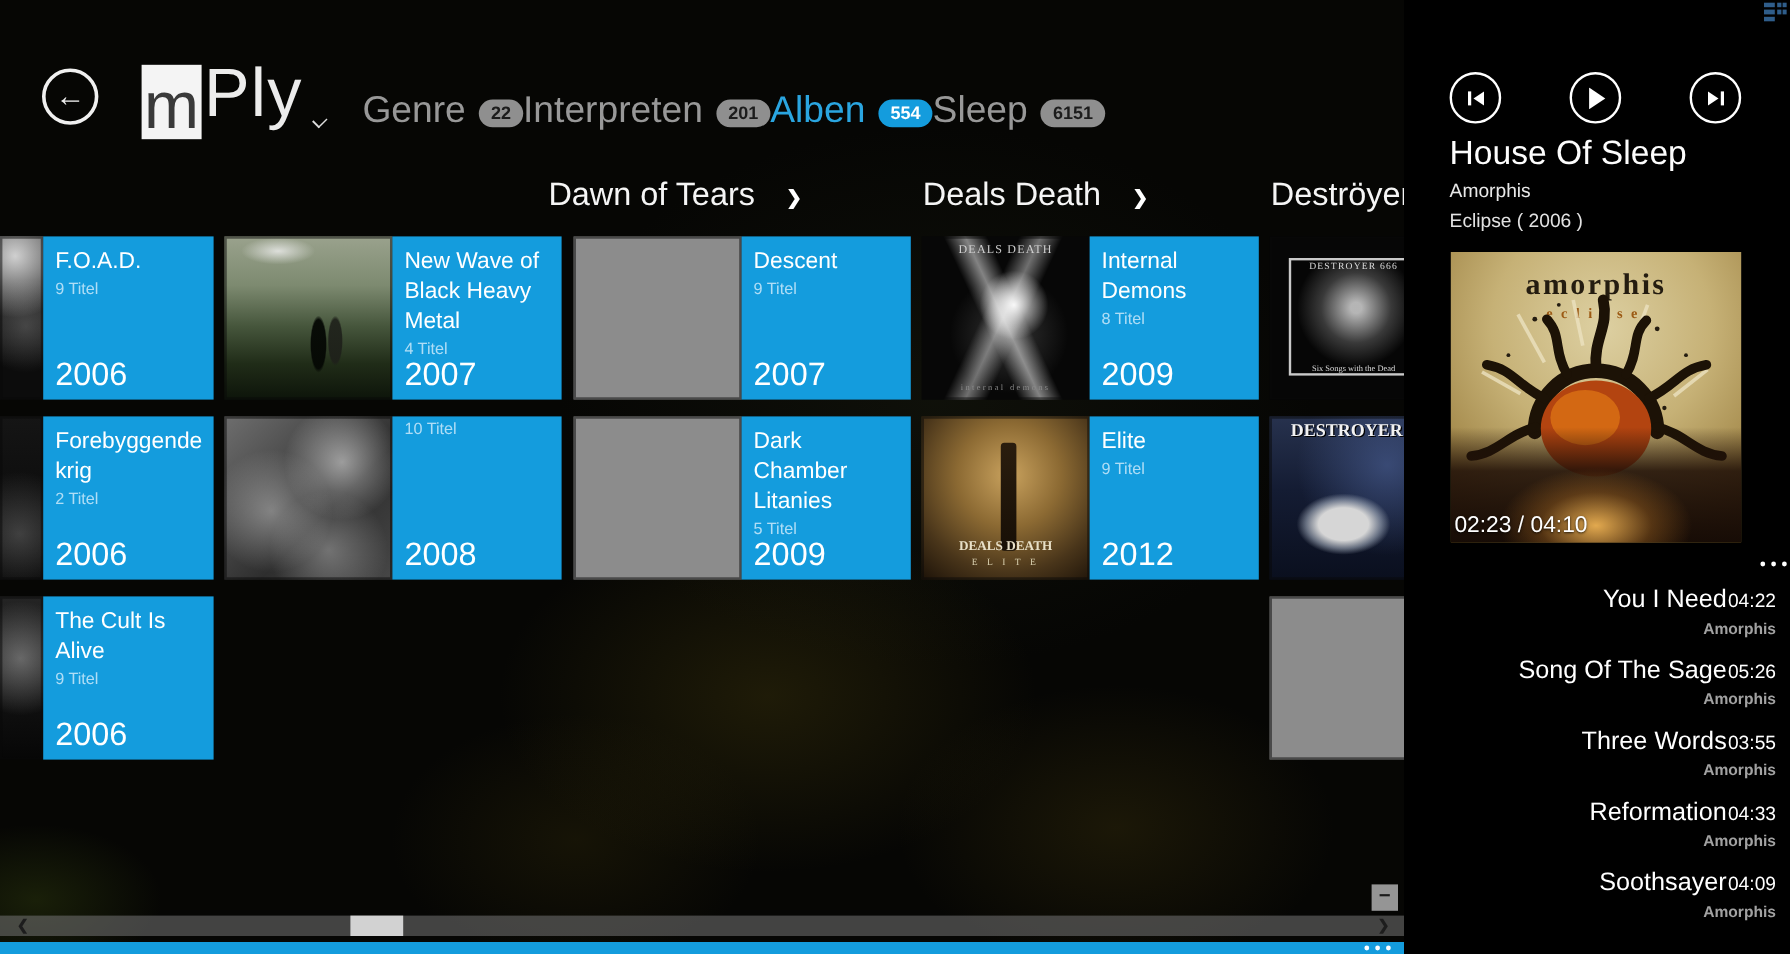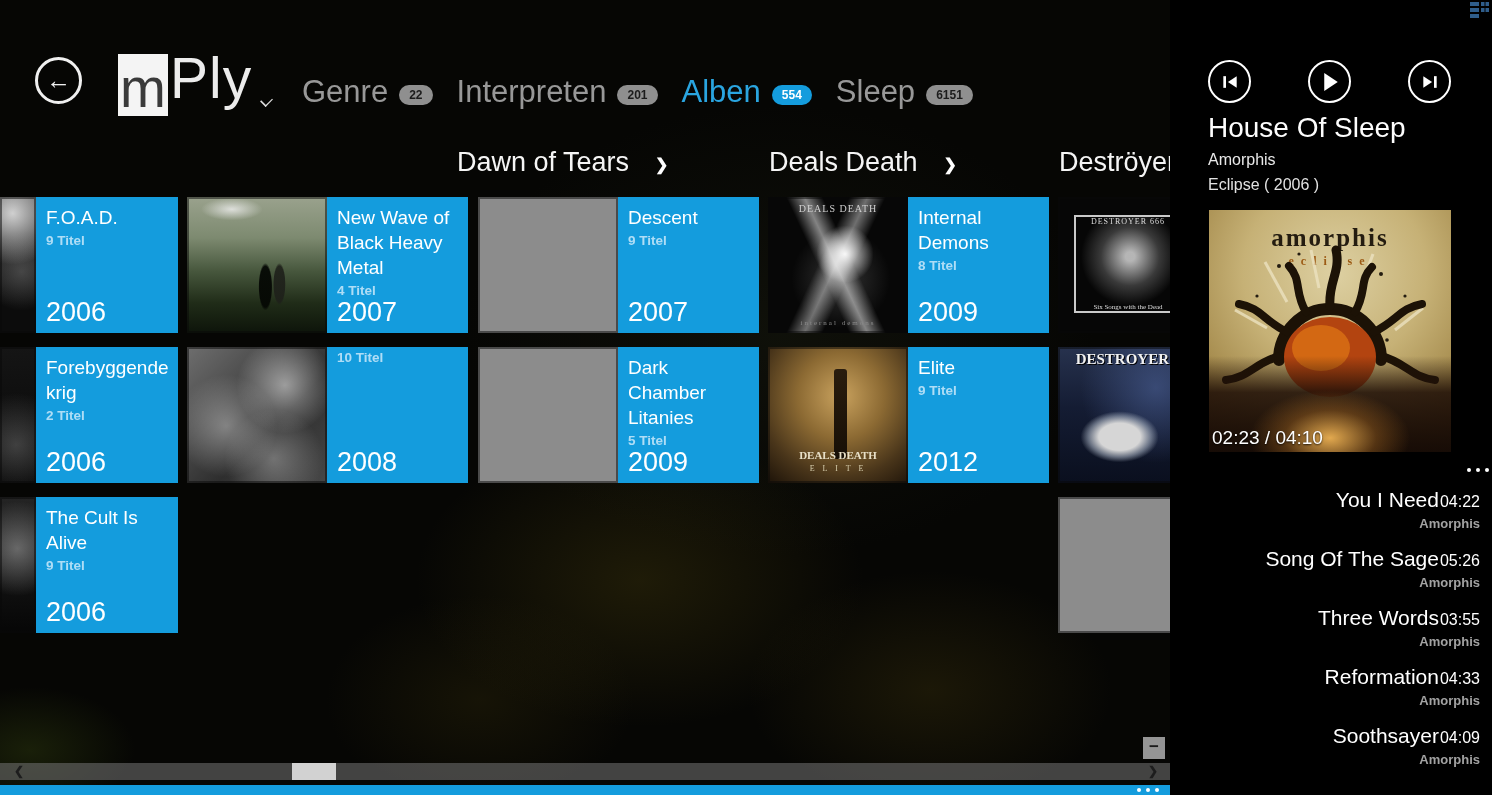--- a/index.html
+++ b/index.html
@@ -22,43 +22,43 @@
 
   .logo-m { position:absolute; left:118px; top:54px; width:50px; height:62px; background:#f4f4f4;
     color:#3a3a3a; font-size:55px; font-weight:300; display:flex; align-items:flex-end;
     justify-content:center; line-height:56px; }
   .logo-rest { position:absolute; left:170px; top:47px; font-size:57px; font-weight:300;
     color:#ececec; line-height:62px; letter-spacing:1px; }
   .logo-chev { position:absolute; left:260px; top:94px; width:13px; height:13px; cursor:pointer; }
   .logo-chev::before { content:""; position:absolute; left:0; top:0; width:11px; height:11px;
     border-left:2.5px solid #ddd; border-bottom:2.5px solid #ddd; transform:rotate(-45deg) scale(.8,.6); }
 
-  .tabs { position:absolute; left:302px; top:74px; display:flex; gap:24px; }
+  .tabs { position:absolute; left:302px; top:74px; display:flex; }
   .tab { display:flex; align-items:center; gap:11px; cursor:pointer; }
   .tab-label { font-size:31px; font-weight:300; color:#989898; }
   .tab.active .tab-label { color:#2aa5e0; }
-  .badge { background:#8f8f8f; color:#1c1c1c; font-size:12px; font-weight:700;
+  .badge { background:#8f8f8f; color:#1c1c1c; font-size:15px; font-weight:700;
     border-radius:13px; padding:4px 10px; line-height:1; margin-top:5px; }
   .tab.active .badge { background:#149cdd; color:#fff; }
 
   .ghead { position:absolute; top:147px; display:flex; align-items:center; gap:26px;
     color:#f5f5f5; font-size:27px; font-weight:300; white-space:nowrap; cursor:pointer; }
   .ghead .chev { font-size:16px; font-weight:700; margin-top:4px; color:#fff; }
 
   
   .tile { position:absolute; width:281px; height:136px; cursor:pointer; }
   .tile-art { position:absolute; left:0; top:0; width:140px; height:136px;
     box-shadow:inset 0 0 0 2px rgba(8,8,8,.5); overflow:hidden; }
   .tile-panel { position:absolute; left:140px; top:0; width:141px; height:136px; background:#149cdd; }
   .tile.cut { width:201px; }
   .tile.cut .tile-art { width:36px; }
   .tile.cut .tile-panel { left:36px; width:142px; }
   .tile.art-only { width:140px; }
   .tp-title { font-size:19px; line-height:25px; padding:8px 10px 0 10px; color:#fff; }
-  .tp-count { font-size:13.5px; color:rgba(219,240,252,.78); padding:3px 4px 0 10px;font-weight:bold; }
+  .tp-count { font-size:13.5px; color:rgba(219,240,252,.78); padding:3px 4px 0 10px; }
   .tp-year { position:absolute; left:10px; bottom:5px; font-size:27px; font-weight:300; color:#fff; }
 
   .art-gray { background:#8c8c8c; }
   .art-strip-a { background:radial-gradient(circle at 35% 12%, rgba(235,235,235,.85), transparent 42%),
     radial-gradient(circle at 60% 55%, rgba(150,150,150,.35), transparent 50%),
     linear-gradient(#3c3c3c,#0c0c0c 80%); }
   .art-strip-b { background:radial-gradient(circle at 45% 72%, rgba(190,190,190,.30), transparent 52%),
     linear-gradient(#151515,#050505); }
   .art-strip-c { background:radial-gradient(circle at 48% 38%, rgba(200,200,200,.45), transparent 55%),
     linear-gradient(#242424,#060606); }

